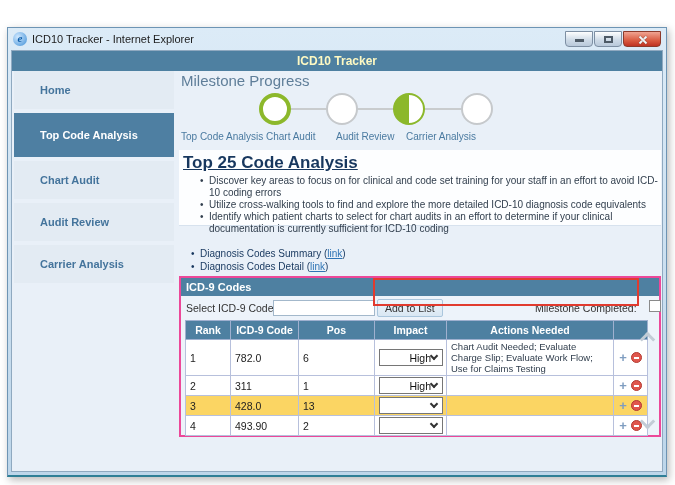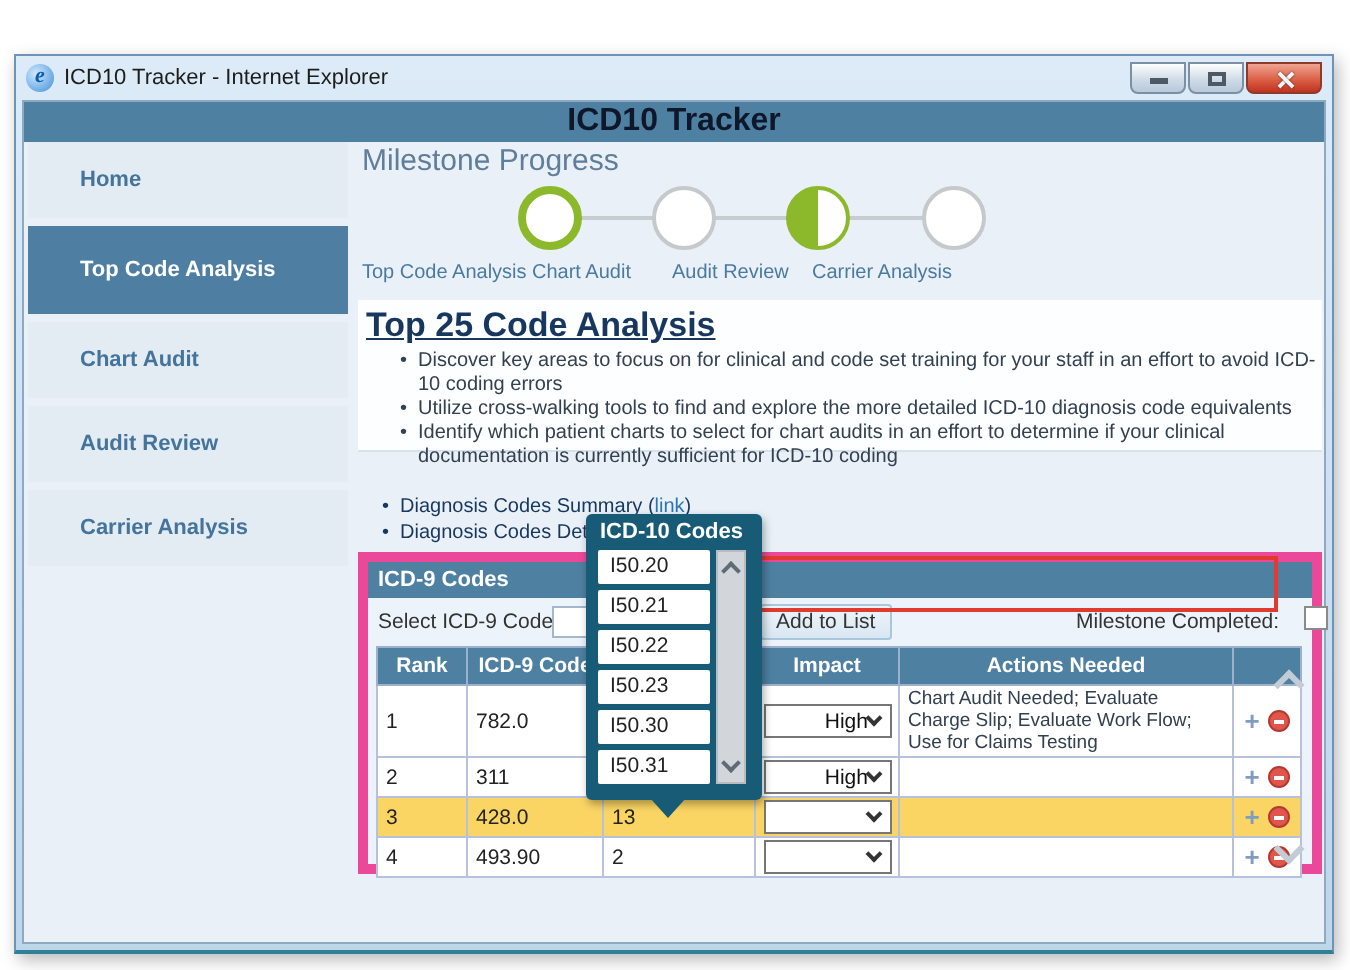--- a/index.html
+++ b/index.html
@@ -22,21 +22,21 @@
   .win-btn.close { width:38px; background:linear-gradient(#f0a492,#d95b41 60%,#bf3322); border-color:#8c3a2b; }
   .glyph-min { position:absolute; left:9px; bottom:4px; width:9px; height:3px; background:#4d5a66; }
   .glyph-max { position:absolute; left:9px; top:4px; width:9px; height:7px; border:2px solid #4d5a66; background:transparent; }
   .glyph-x { position:absolute; left:14px; top:3px; width:10px; height:10px; }
   .glyph-x::before, .glyph-x::after { content:""; position:absolute; left:4px; top:0; width:2px; height:10px; background:#f4f7f9; box-shadow:0 0 1px #5a1d14; }
   .glyph-x::before { transform:rotate(45deg); }
   .glyph-x::after { transform:rotate(-45deg); }
 
   .win-content { position:absolute; left:3px; right:3px; top:22px; bottom:3px;
                  background:#e9f0f8; border:1px solid #8fa9c0; }
-  .app-header { height:20px; background:#4e80a1; color:#0f172a; font-size:16px; font-weight:bold;
+  .app-header { height:20px; background:#4e80a1; color:#fef9c3; font-size:12px; font-weight:bold;
                 text-align:center; line-height:20px; }
   .app-body { position:absolute; left:0; right:0; top:20px; bottom:0; }
 
   
   .sidebar { position:absolute; left:2px; top:0; width:160px; }
   .side-item { height:38px; margin-bottom:4px; background:#e3ebf3; color:#44749c;
                font-size:11px; font-weight:bold; line-height:38px; padding-left:26px; cursor:default; }
   .side-item.active { height:44px; line-height:44px; background:#4e7fa2; color:#fff; }
 
   
@@ -63,21 +63,21 @@
   
   .bar { position:absolute; left:0; right:0; height:17px; background:#4e80a1; color:#fff;
          font-size:11px; font-weight:bold; line-height:17px; padding-left:6px; }
   .reports-bar { top:156px; }
   .reports-body { position:absolute; left:0; right:0; top:173px; height:32px; padding:3px 0 0 12px; }
   .rep-item { font-size:10px; font-weight:normal; color:#17375e; line-height:13px; position:relative; padding-left:9px; }
   .rep-item::before { content:"•"; position:absolute; left:0; }
   .rep-link { color:#2e74b5; text-decoration:underline; cursor:pointer; }
 
   
-  .panel { position:absolute; left:0; top:205px; right:0; height:161px; background:#edf3fa; border:5px solid #ec4899; }
+  .panel { position:absolute; left:0; top:205px; right:0; height:161px; background:#edf3fa; border:2px solid #ec4899; }
   .panel-bar { position:absolute; top:0; left:0; right:0; height:18px; background:#4e80a1; color:#fff;
                font-size:11px; font-weight:bold; line-height:18px; padding-left:5px; }
   .controls { position:absolute; top:18px; left:0; right:0; height:24px; font-size:10.5px; color:#333; }
   .sel-label { position:absolute; left:5px; top:6px; }
   .code-input { position:absolute; left:92px; top:4px; width:102px; height:16px; border:1px solid #a3b8cb;
                 background:#fff; font-size:10.5px; padding:0 3px; font-family:"Liberation Sans",sans-serif; }
   .add-btn { position:absolute; left:196px; top:3px; height:18px; padding:0 7px; font-size:10.5px; color:#333;
              background:linear-gradient(#eef5fb,#d9e7f3); border:1px solid #aac6dd; border-radius:2px;
              font-family:"Liberation Sans",sans-serif; }
   .mc-label { position:absolute; left:354px; top:6px; }
@@ -290,37 +290,19 @@
             </tr>
           </tbody>
             </table>
 
           <span class="tbl-chev tbl-up"></span>
           <span class="tbl-chev tbl-down"></span>
         </div>
 
         <div class="red-box"></div>
 
-        <div class="popup">
-          <div class="popup-title">ICD-10 Codes</div>
-          <div class="popup-body">
-            <div class="popup-list">
-              <div class="popup-item">I50.20</div>
-              <div class="popup-item">I50.21</div>
-              <div class="popup-item">I50.22</div>
-              <div class="popup-item">I50.23</div>
-              <div class="popup-item">I50.30</div>
-              <div class="popup-item">I50.31</div>
-            </div>
-            <div class="popup-sb">
-              <span class="sb-chev sb-up"></span>
-              <span class="sb-chev sb-down"></span>
-            </div>
-          </div>
-          <div class="popup-arrow"></div>
-        </div>
 
       </div>
 
 
     </div>
   </div>
 </div>
 
 </body></html>

